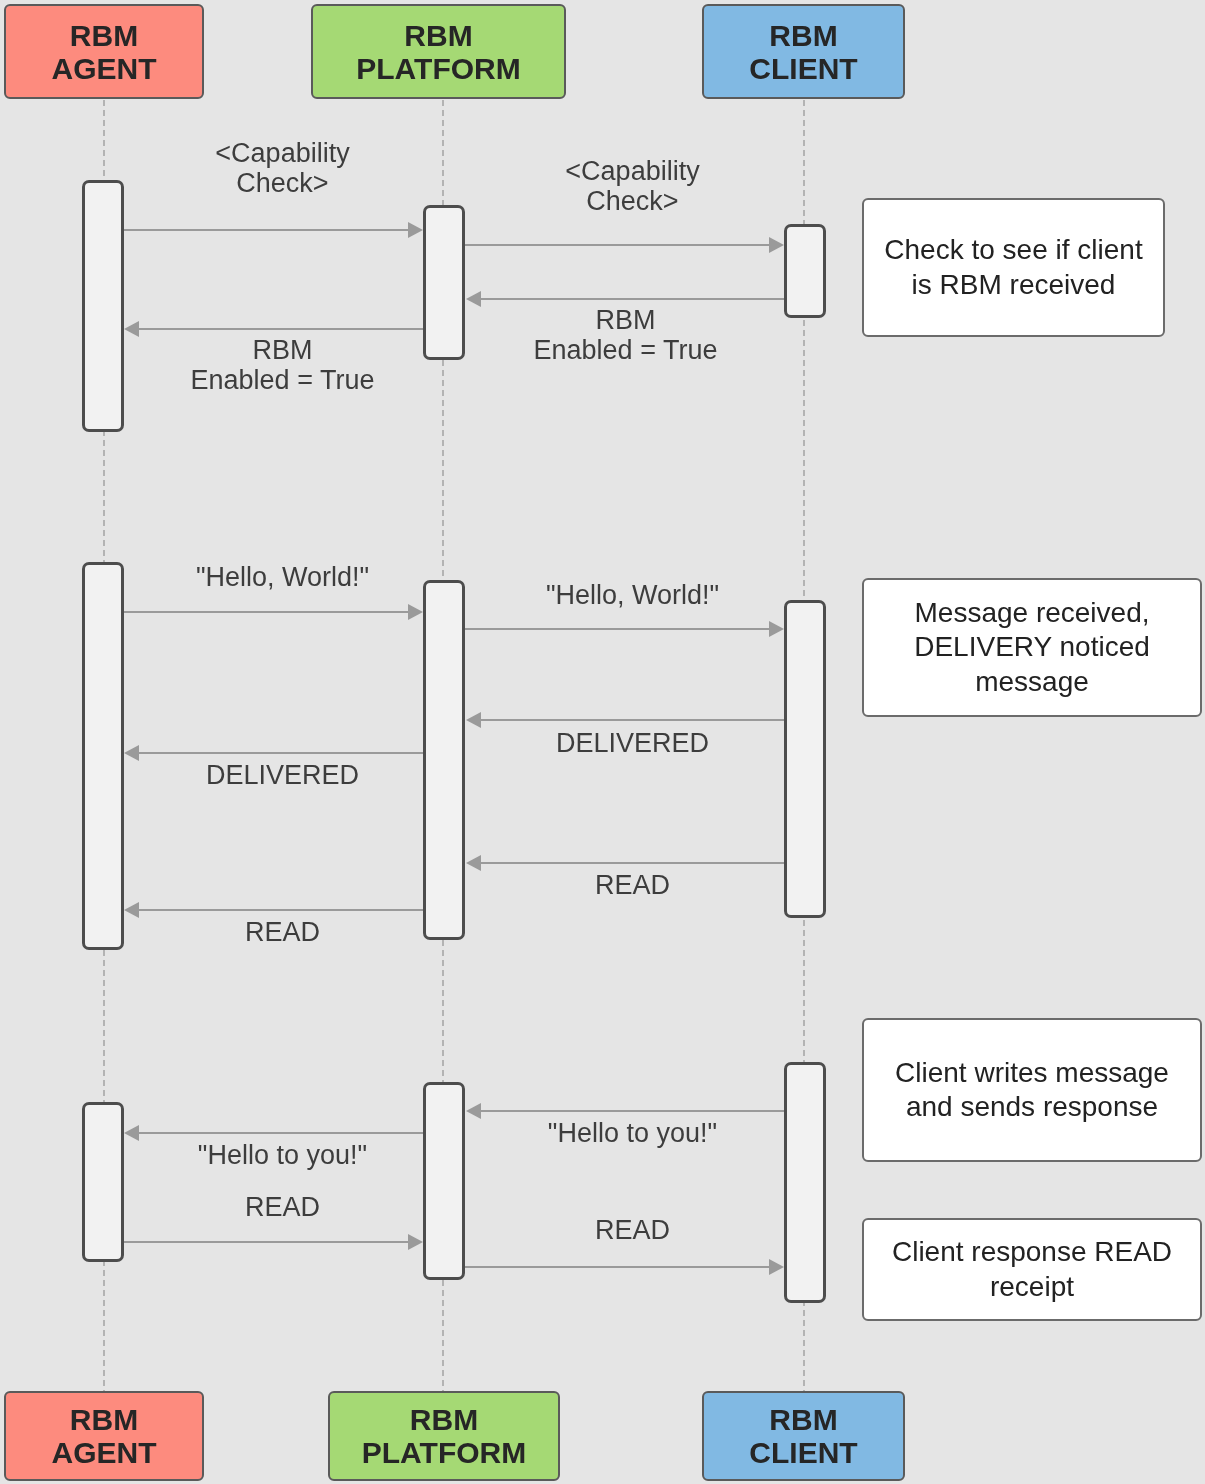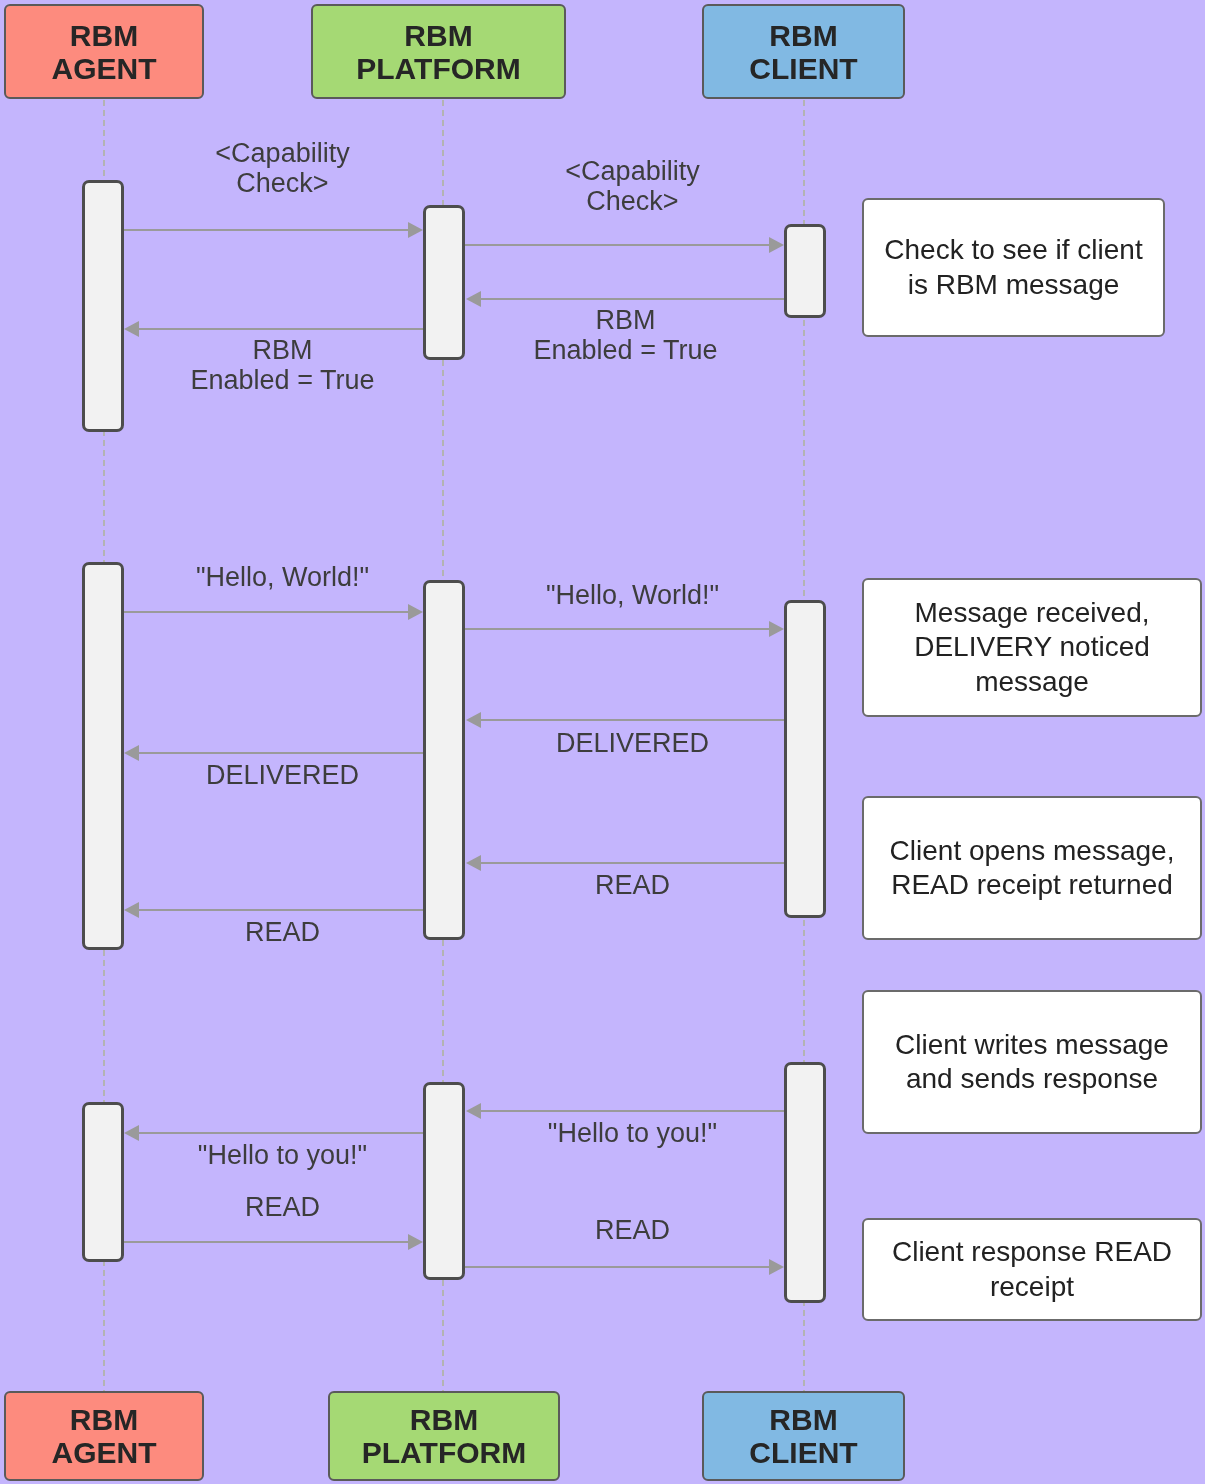--- a/index.html
+++ b/index.html
@@ -4,21 +4,21 @@
 <style>
   html, body {
     margin: 0;
     padding: 0;
     background: #000000;
   }
   #stage {
     position: relative;
     width: 1205px;
     height: 1484px;
-    background: #c4b5fd;
+    background: #e5e5e5;
     overflow: hidden;
     font-family: "Liberation Sans", sans-serif;
   }
 
   
   .participant-box {
     position: absolute;
     box-sizing: border-box;
     border: 2px solid #5a5a5a;
     border-radius: 6px;
@@ -186,27 +186,26 @@
   <div class="arrow-head left" style="left:124px; top:1125px;"></div>
 
   <div class="msg-label" style="left:140px; top:1192px; width:285px;">READ</div>
   <div class="msg-line" style="left:124px; top:1241px; width:294px;"></div>
   <div class="arrow-head right" style="left:408px; top:1234px;"></div>
 
   <div class="msg-label" style="left:490px; top:1215px; width:285px;">READ</div>
   <div class="msg-line" style="left:465px; top:1266px; width:314px;"></div>
   <div class="arrow-head right" style="left:769px; top:1259px;"></div>
 
-  <div class="note-box" style="left:862px; top:198px; width:303px; height:139px;">Check to see if client is RBM message</div>
+  <div class="note-box" style="left:862px; top:198px; width:303px; height:139px;">Check to see if client is RBM received</div>
 
   <div class="note-box" style="left:862px; top:578px; width:340px; height:139px;">Message received, DELIVERY noticed message</div>
 
-  <div class="note-box" style="left:862px; top:796px; width:340px; height:144px;">Client opens message, READ receipt returned</div>
-
-  <div class="note-box" style="left:862px; top:990px; width:340px; height:144px;">Client writes message and sends response</div>
+
+  <div class="note-box" style="left:862px; top:1018px; width:340px; height:144px;">Client writes message and sends response</div>
 
   <div class="note-box" style="left:862px; top:1218px; width:340px; height:103px;">Client response READ receipt</div>
 
   <div class="participant-box" style="left:4px; top:1391px; width:200px; height:90px; background:#fd8b7e;">
     <span class="pline">RBM</span>
     <span class="pline">AGENT</span>
   </div>
 
   <div class="participant-box" style="left:328px; top:1391px; width:232px; height:90px; background:#a5d974;">
     <span class="pline">RBM</span>

